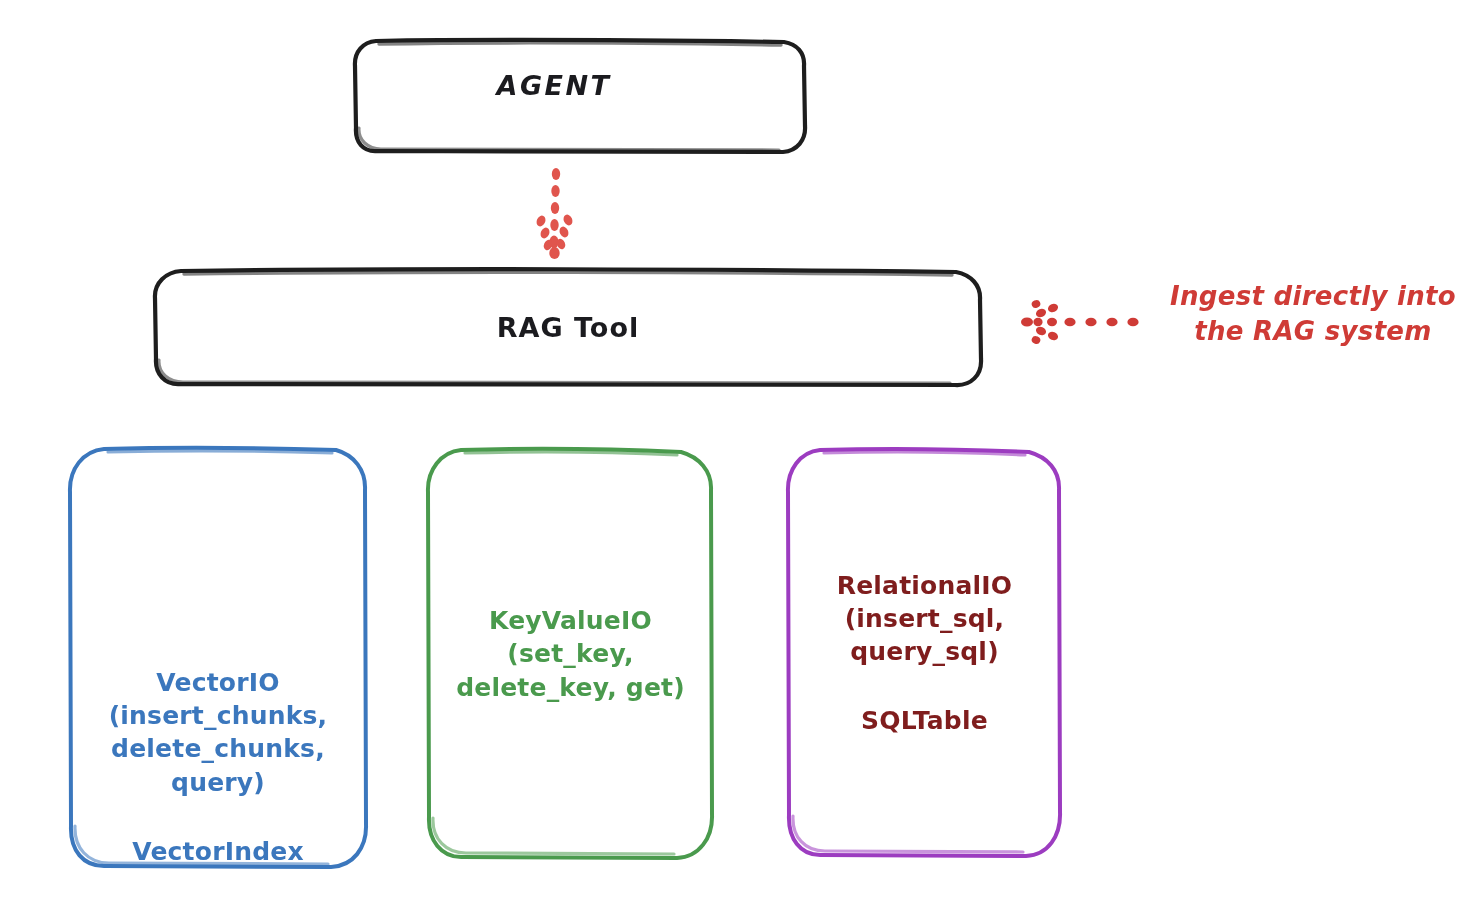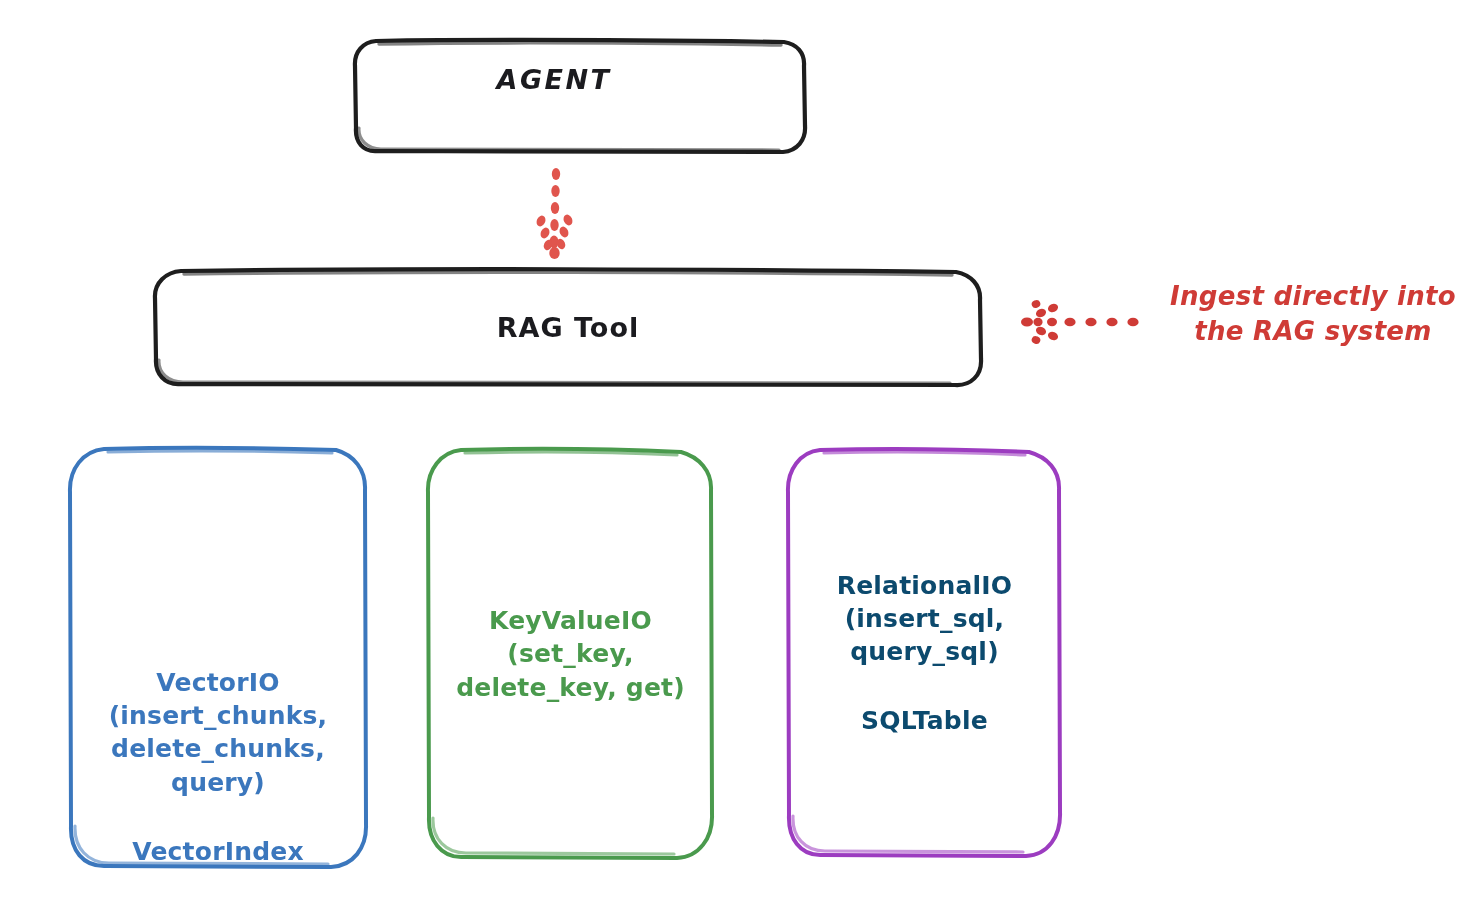--- a/index.html
+++ b/index.html
@@ -36,21 +36,21 @@
 
   .node-label {
     white-space: pre-line;
     line-height: 1.28;
     letter-spacing: 0.4px;
   }
 
   
   #agent-node {
     left: 355px;
-    top: 24px;
+    top: 30px;
     width: 398px;
     height: 113px;
   }
   #agent-node .node-label {
     font-family: "DejaVu Sans", sans-serif;
     font-size: 27px;
     font-style: italic;
     font-weight: 700;
     letter-spacing: 2.5px;
     color: #1b1b1f;
@@ -100,21 +100,21 @@
     height: 408px;
   }
   #keyvalueio-node .node-label { color: #4a9a4d; }
 
   #relationalio-node {
     left: 788px;
     top: 450px;
     width: 273px;
     height: 406px;
   }
-  #relationalio-node .node-label { color: #0c4a6e; }
+  #relationalio-node .node-label { color: #7f1d1d; }
 
   
   #ingest-annotation {
     position: absolute;
     left: 1148px;
     top: 279px;
     width: 330px;
     text-align: center;
     font-family: "DejaVu Sans", sans-serif;
     font-size: 26px;

